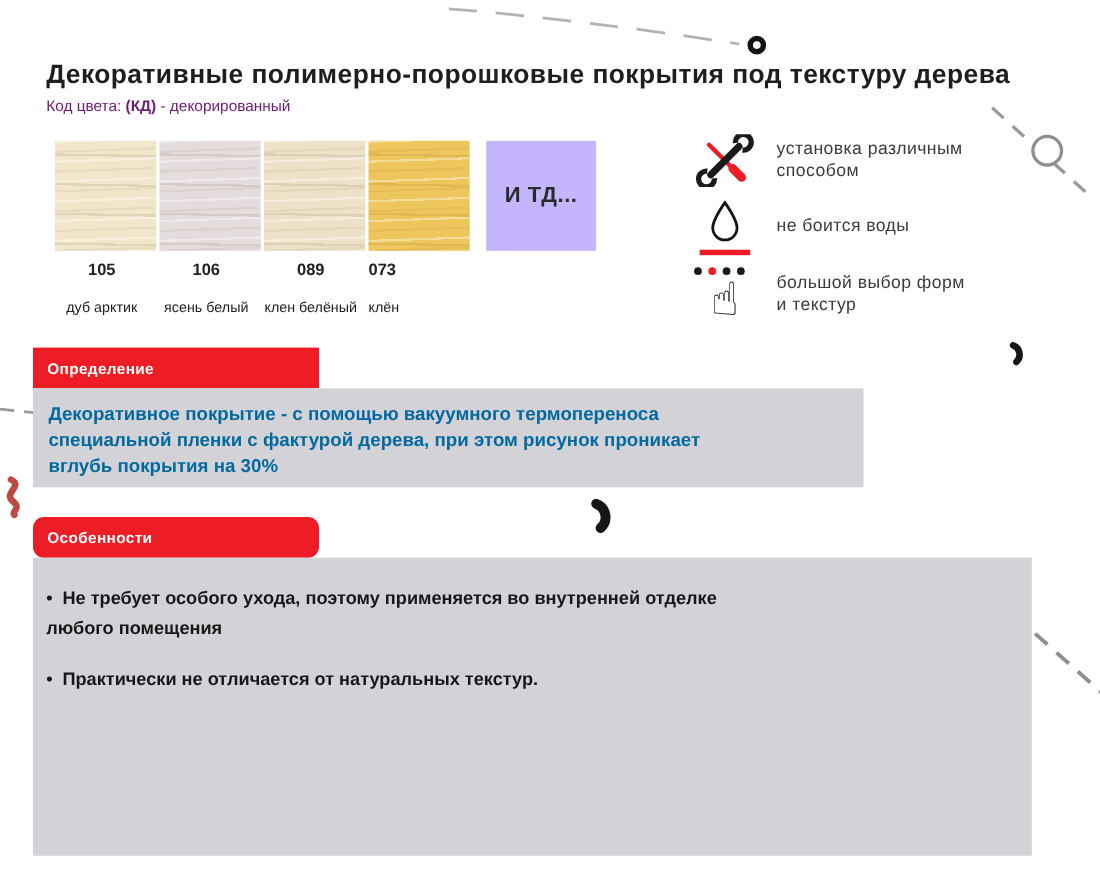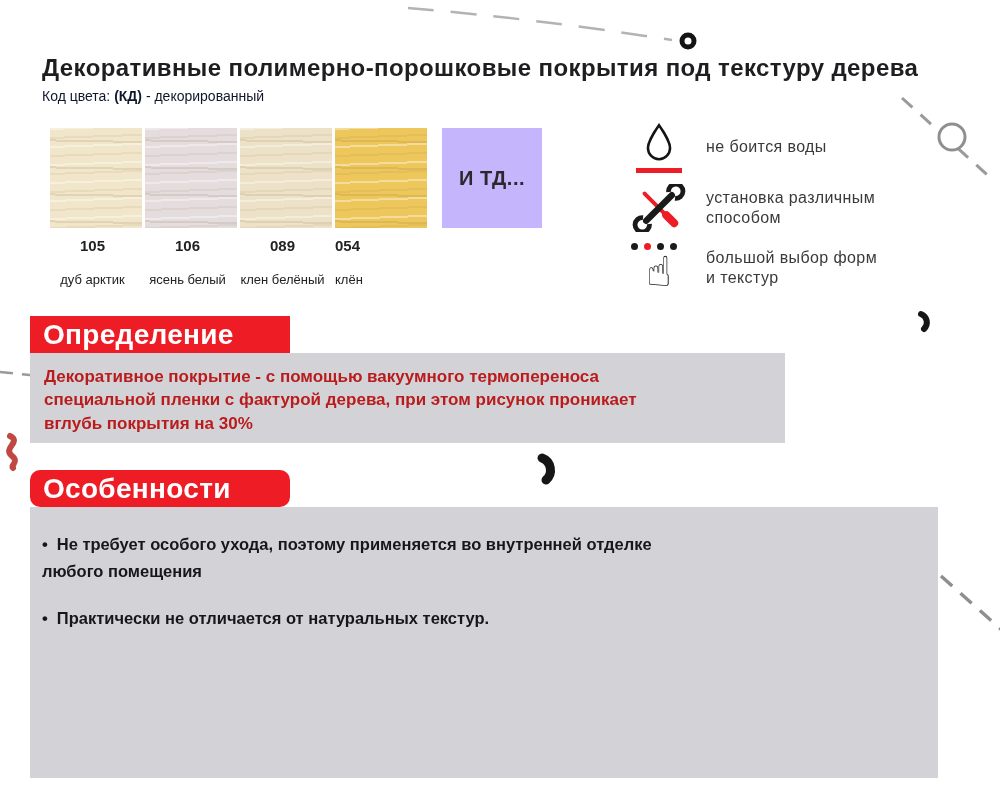--- a/index.html
+++ b/index.html
@@ -3,21 +3,21 @@
 <meta charset="utf-8">
 <style>
   * { margin:0; padding:0; box-sizing:border-box; }
   html,body { background:#ffffff; }
   body { font-family:"Liberation Sans","DejaVu Sans",sans-serif; color:#1d1d1f; }
   .page { position:relative; width:1000px; height:800px; background:#ffffff; overflow:hidden; }
 
   .deco { position:absolute; left:0; top:0; width:1000px; height:800px; pointer-events:none; }
 
   .title { position:absolute; left:42px; top:54px; font-size:24px; font-weight:bold; letter-spacing:.4px; color:#1e1e20; white-space:nowrap; }
-  .subtitle { position:absolute; left:42px; top:88px; font-size:14px; color:#0f172a; }
+  .subtitle { position:absolute; left:42px; top:88px; font-size:14px; color:#701a75; }
   .subtitle b { font-weight:bold; }
 
   .swatch-row { position:absolute; left:50px; top:128px; display:flex; gap:10px; align-items:flex-start; }
   .swatch-item { width:85px; }
   .swatch { width:92px; height:100px;
     background-image:
       repeating-linear-gradient(178deg, rgba(255,255,255,.38) 0 2px, transparent 2px 9px, rgba(120,90,40,.08) 9px 11px, transparent 11px 18px),
       repeating-linear-gradient(181deg, transparent 0 13px, rgba(110,80,30,.12) 13px 15px, transparent 15px 27px);
   }
   .swatch-code { margin-top:9px; font-size:15px; font-weight:bold; text-align:center; color:#222; }
@@ -30,26 +30,26 @@
   .benefit-row { display:flex; align-items:center; gap:16px; }
   .icon-cell { width:62px; min-width:62px; display:flex; flex-direction:column; align-items:center; justify-content:center; }
   .benefit-label { font-size:16px; color:#3a3a3c; letter-spacing:.4px; line-height:1.28; white-space:pre-line; }
   .red-underline { width:46px; height:5px; background:#ee1c25; margin-top:4px; }
   .dots-row { display:flex; gap:6px; margin-bottom:1px; align-self:flex-start; margin-left:3px; }
   .dot { width:7px; height:7px; border-radius:50%; background:#1a1a1a; }
   .dot.red { background:#ee1c25; }
   .hand-glyph { font-family:"DejaVu Sans",sans-serif; font-size:42px; line-height:1; color:#1a1a1a; }
 
   .section-tab { position:absolute; left:30px; width:260px; height:37px; background:#ee1c25; display:flex; align-items:center; padding-left:13px; }
-  .section-tab span { color:#ffffff; font-size:28px; font-weight:bold; letter-spacing:.3px; }
+  .section-tab span { color:#ffffff; font-size:14px; font-weight:bold; letter-spacing:.3px; }
   .tab-definition { top:316px; }
   .tab-features { top:470px;border-radius:10px; }
 
   .panel { position:absolute; left:30px; background:#d3d2d6; }
-  .panel-definition { top:353px; width:755px; height:90px; padding:12px 14px; font-size:17px; font-weight:bold; line-height:1.38; color:#b91c1c; white-space:pre-line; }
+  .panel-definition { top:353px; width:755px; height:90px; padding:12px 14px; font-size:17px; font-weight:bold; line-height:1.38; color:#0369a1; white-space:pre-line; }
   .panel-features { top:507px; width:908px; height:271px; padding:24px 20px 0 12px; }
   .bullet { font-size:16.5px; font-weight:bold; color:#17171a; line-height:1.62; margin-bottom:21px; white-space:pre-line; }
   .bullet::before { content:"•"; margin-right:9px; }
 </style>
 </head>
 <body>
 
 <div class="page">
 
   <svg class="deco" viewBox="0 0 1000 800">
@@ -78,51 +78,51 @@
       <div class="swatch-code">106</div>
       <div class="swatch-name">ясень белый</div>
     </div>
     <div class="swatch-item">
       <div class="swatch" style="background-color: rgb(237, 226, 200);"></div>
       <div class="swatch-code">089</div>
       <div class="swatch-name">клен белёный</div>
     </div>
     <div class="swatch-item align-left">
       <div class="swatch" style="background-color: rgb(237, 198, 92);"></div>
-      <div class="swatch-code">054</div>
+      <div class="swatch-code">073</div>
       <div class="swatch-name">клён</div>
     </div>
     <div class="etc-box">
       <span class="etc-label">И ТД...</span>
     </div>
   </div>
 
   <div class="benefits">
-    <div class="benefit-row">
-      <div class="icon-cell">
-        <svg width="34" height="42" viewBox="0 0 40 48">
-          <path d="M20 3 C20 3 7 21 7 30 a13 13 0 0 0 26 0 C33 21 20 3 20 3 Z" fill="none" stroke="#141414" stroke-width="3"></path>
-        </svg>
-        <div class="red-underline"></div>
-      </div>
-      <div class="benefit-label">не боится воды</div>
-    </div>
-
     <div class="benefit-row">
       <div class="icon-cell">
         <svg width="54" height="48" viewBox="0 0 60 60">
           <path d="M12 12 L46 46" stroke="#ee1c25" stroke-width="5" stroke-linecap="round"></path>
           <path d="M39 39 L49 49" stroke="#ee1c25" stroke-width="10" stroke-linecap="round"></path>
           <path d="M18 50 a9 9 0 1 1 -8 -8" fill="none" stroke="#1a1a1a" stroke-width="6"></path>
           <path d="M42 10 a9 9 0 1 1 8 8" fill="none" stroke="#1a1a1a" stroke-width="6"></path>
           <path d="M14 46 L46 14" stroke="#1a1a1a" stroke-width="8" stroke-linecap="round"></path>
         </svg>
       </div>
       <div class="benefit-label">установка различным
 способом</div>
+    </div>
+
+    <div class="benefit-row">
+      <div class="icon-cell">
+        <svg width="34" height="42" viewBox="0 0 40 48">
+          <path d="M20 3 C20 3 7 21 7 30 a13 13 0 0 0 26 0 C33 21 20 3 20 3 Z" fill="none" stroke="#141414" stroke-width="3"></path>
+        </svg>
+        <div class="red-underline"></div>
+      </div>
+      <div class="benefit-label">не боится воды</div>
     </div>
 
     <div class="benefit-row">
       <div class="icon-cell">
         <div class="dots-row">
           <div class="dot"></div>
           <div class="dot red"></div>
           <div class="dot"></div>
           <div class="dot"></div>
         </div>

